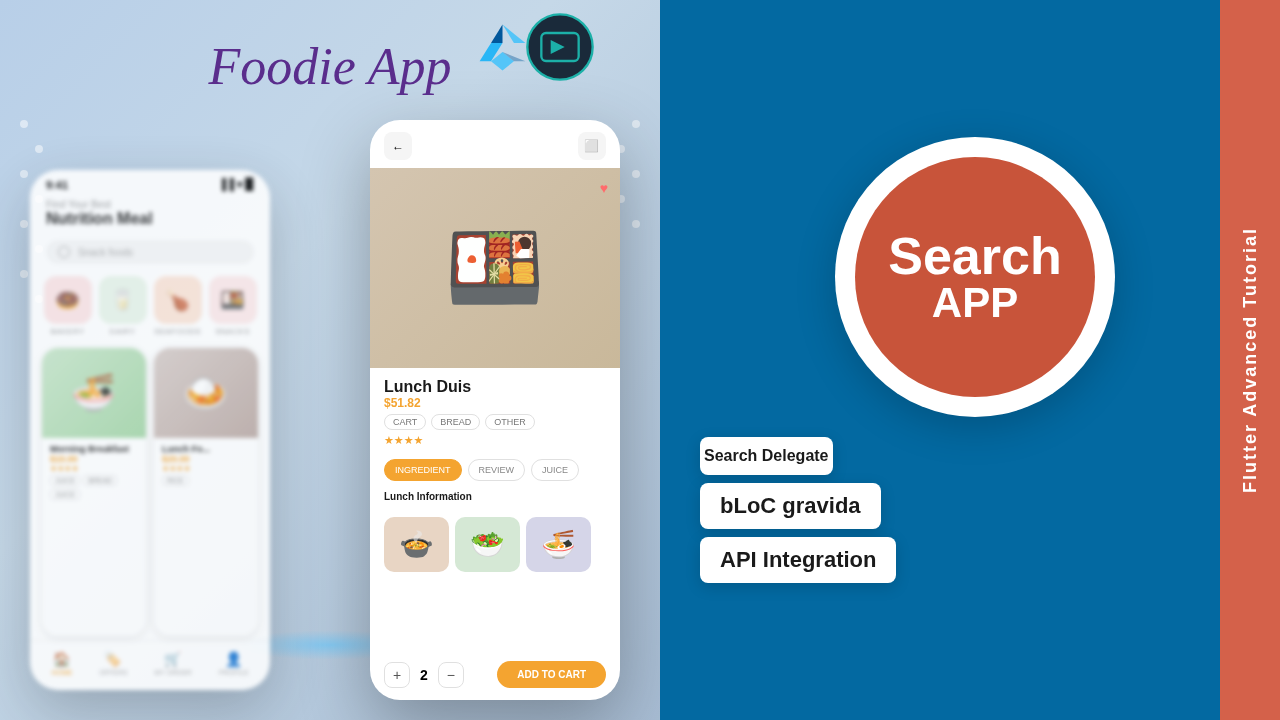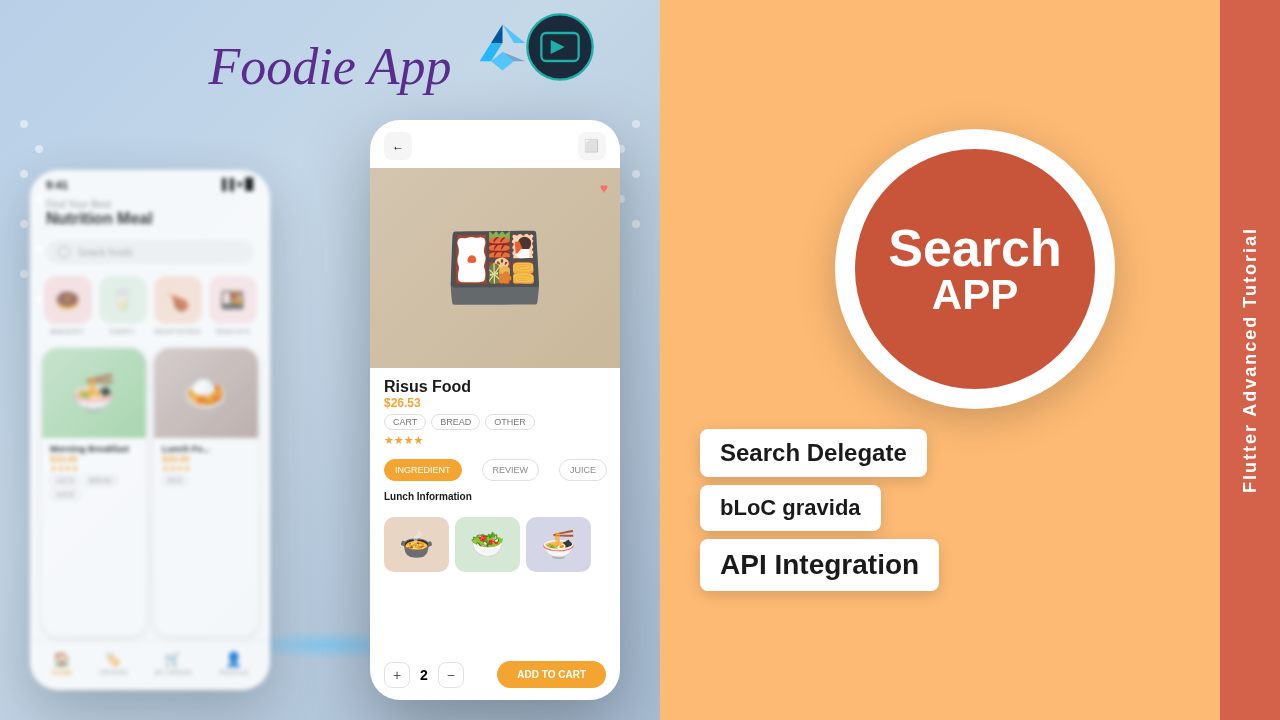--- a/index.html
+++ b/index.html
@@ -340,21 +340,21 @@
       border: 1px solid #e0e0e0;
       color: #777;
     }
     .pr-stars {
       font-size: 11px;
       color: #f4a430;
     }
 
     .pr-tabs {
       display: flex;
-      gap: 20px;
+      gap: 6px;
       padding: 6px 14px;
     }
     .pr-tab {
       padding: 5px 10px;
       border-radius: 16px;
       font-size: 9px;
       border: 1px solid #e0e0e0;
       color: #888;
     }
     .pr-tab.active {
@@ -429,21 +429,21 @@
       border-radius: 16px;
       padding: 8px 20px;
       font-size: 10px;
       font-weight: bold;
     }
 
     
     .right-panel {
       width: 620px;
       height: 720px;
-      background: #fdba74;
+      background: #0369a1;
       position: relative;
       display: flex;
       align-items: center;
       justify-content: flex-start;
       overflow: hidden;
     }
 
     
     .vertical-text {
       position: absolute;
@@ -523,35 +523,35 @@
       max-width: 480px;
     }
 
     .feature-label-wrapper {
       position: relative;
     }
 
     .feature-label {
       background: white;
       border-radius: 8px;
-      padding: 10px 20px;
-      font-size: 24px;
+      padding: 10px 4px;
+      font-size: 16px;
       font-weight: 800;
       color: #1a1a1a;
       display: inline-block;
       box-shadow: 0 4px 15px rgba(0,0,0,0.15);
     }
 
     .feature-label-2 {
       font-size: 22px;
       padding: 10px 20px;
     }
 
     .feature-label-3 {
-      font-size: 28px;
+      font-size: 22px;
       padding: 10px 20px;
     }
 
     
     .glow-effect {
       position: absolute;
       bottom: 60px;
       left: 50%;
       transform: translateX(-50%);
       width: 200px;
@@ -692,22 +692,22 @@
     <div class="phone-right-screen">
       <div class="pr-header">
         <div class="pr-back-btn">←</div>
         <div class="pr-fav-btn">⬜</div>
       </div>
       <div class="pr-food-image">
         🍱
         <span class="heart-icon">♥</span>
       </div>
       <div class="pr-food-info">
-        <div class="pr-food-name">Risus Food</div>
-        <div class="pr-food-price">$26.53</div>
+        <div class="pr-food-name">Lunch Duis</div>
+        <div class="pr-food-price">$51.82</div>
         <div class="pr-tags-row">
           <span class="pr-tag">CART</span>
           <span class="pr-tag">BREAD</span>
           <span class="pr-tag">OTHER</span>
         </div>
         <div class="pr-stars">★★★★</div>
       </div>
       <div class="pr-tabs">
         <div class="pr-tab active">INGREDIENT</div>
         <div class="pr-tab">REVIEW</div>

